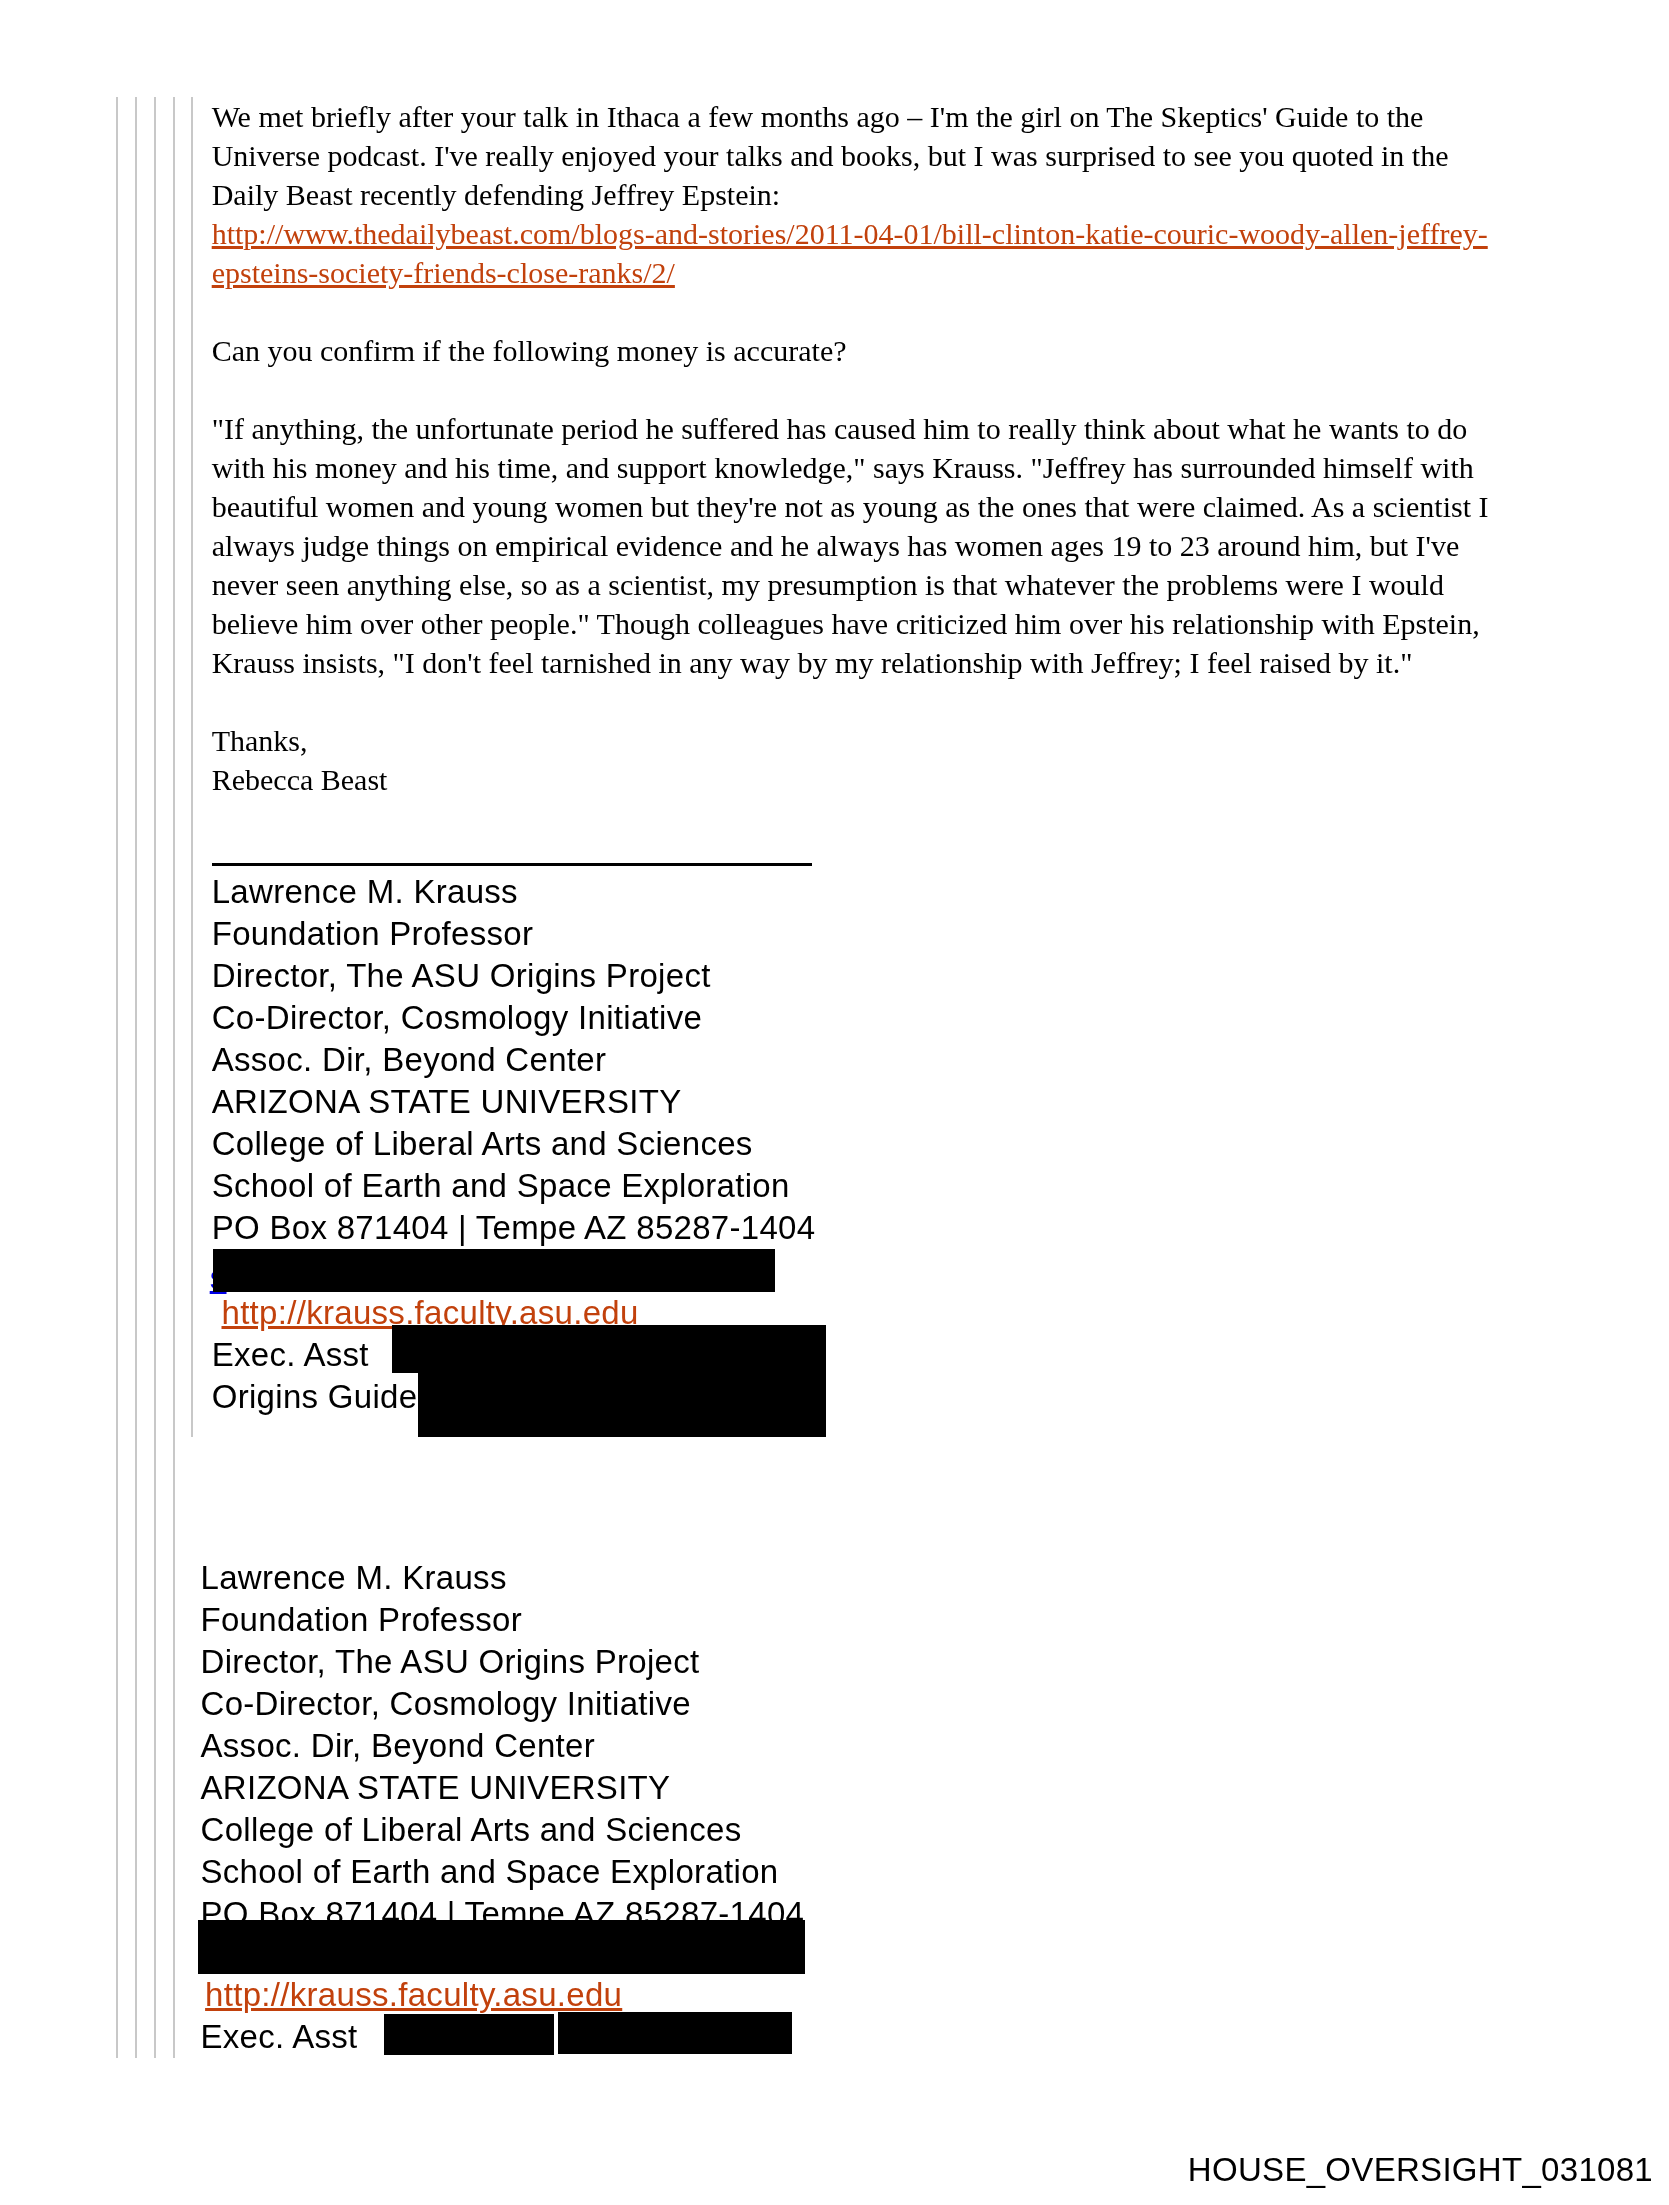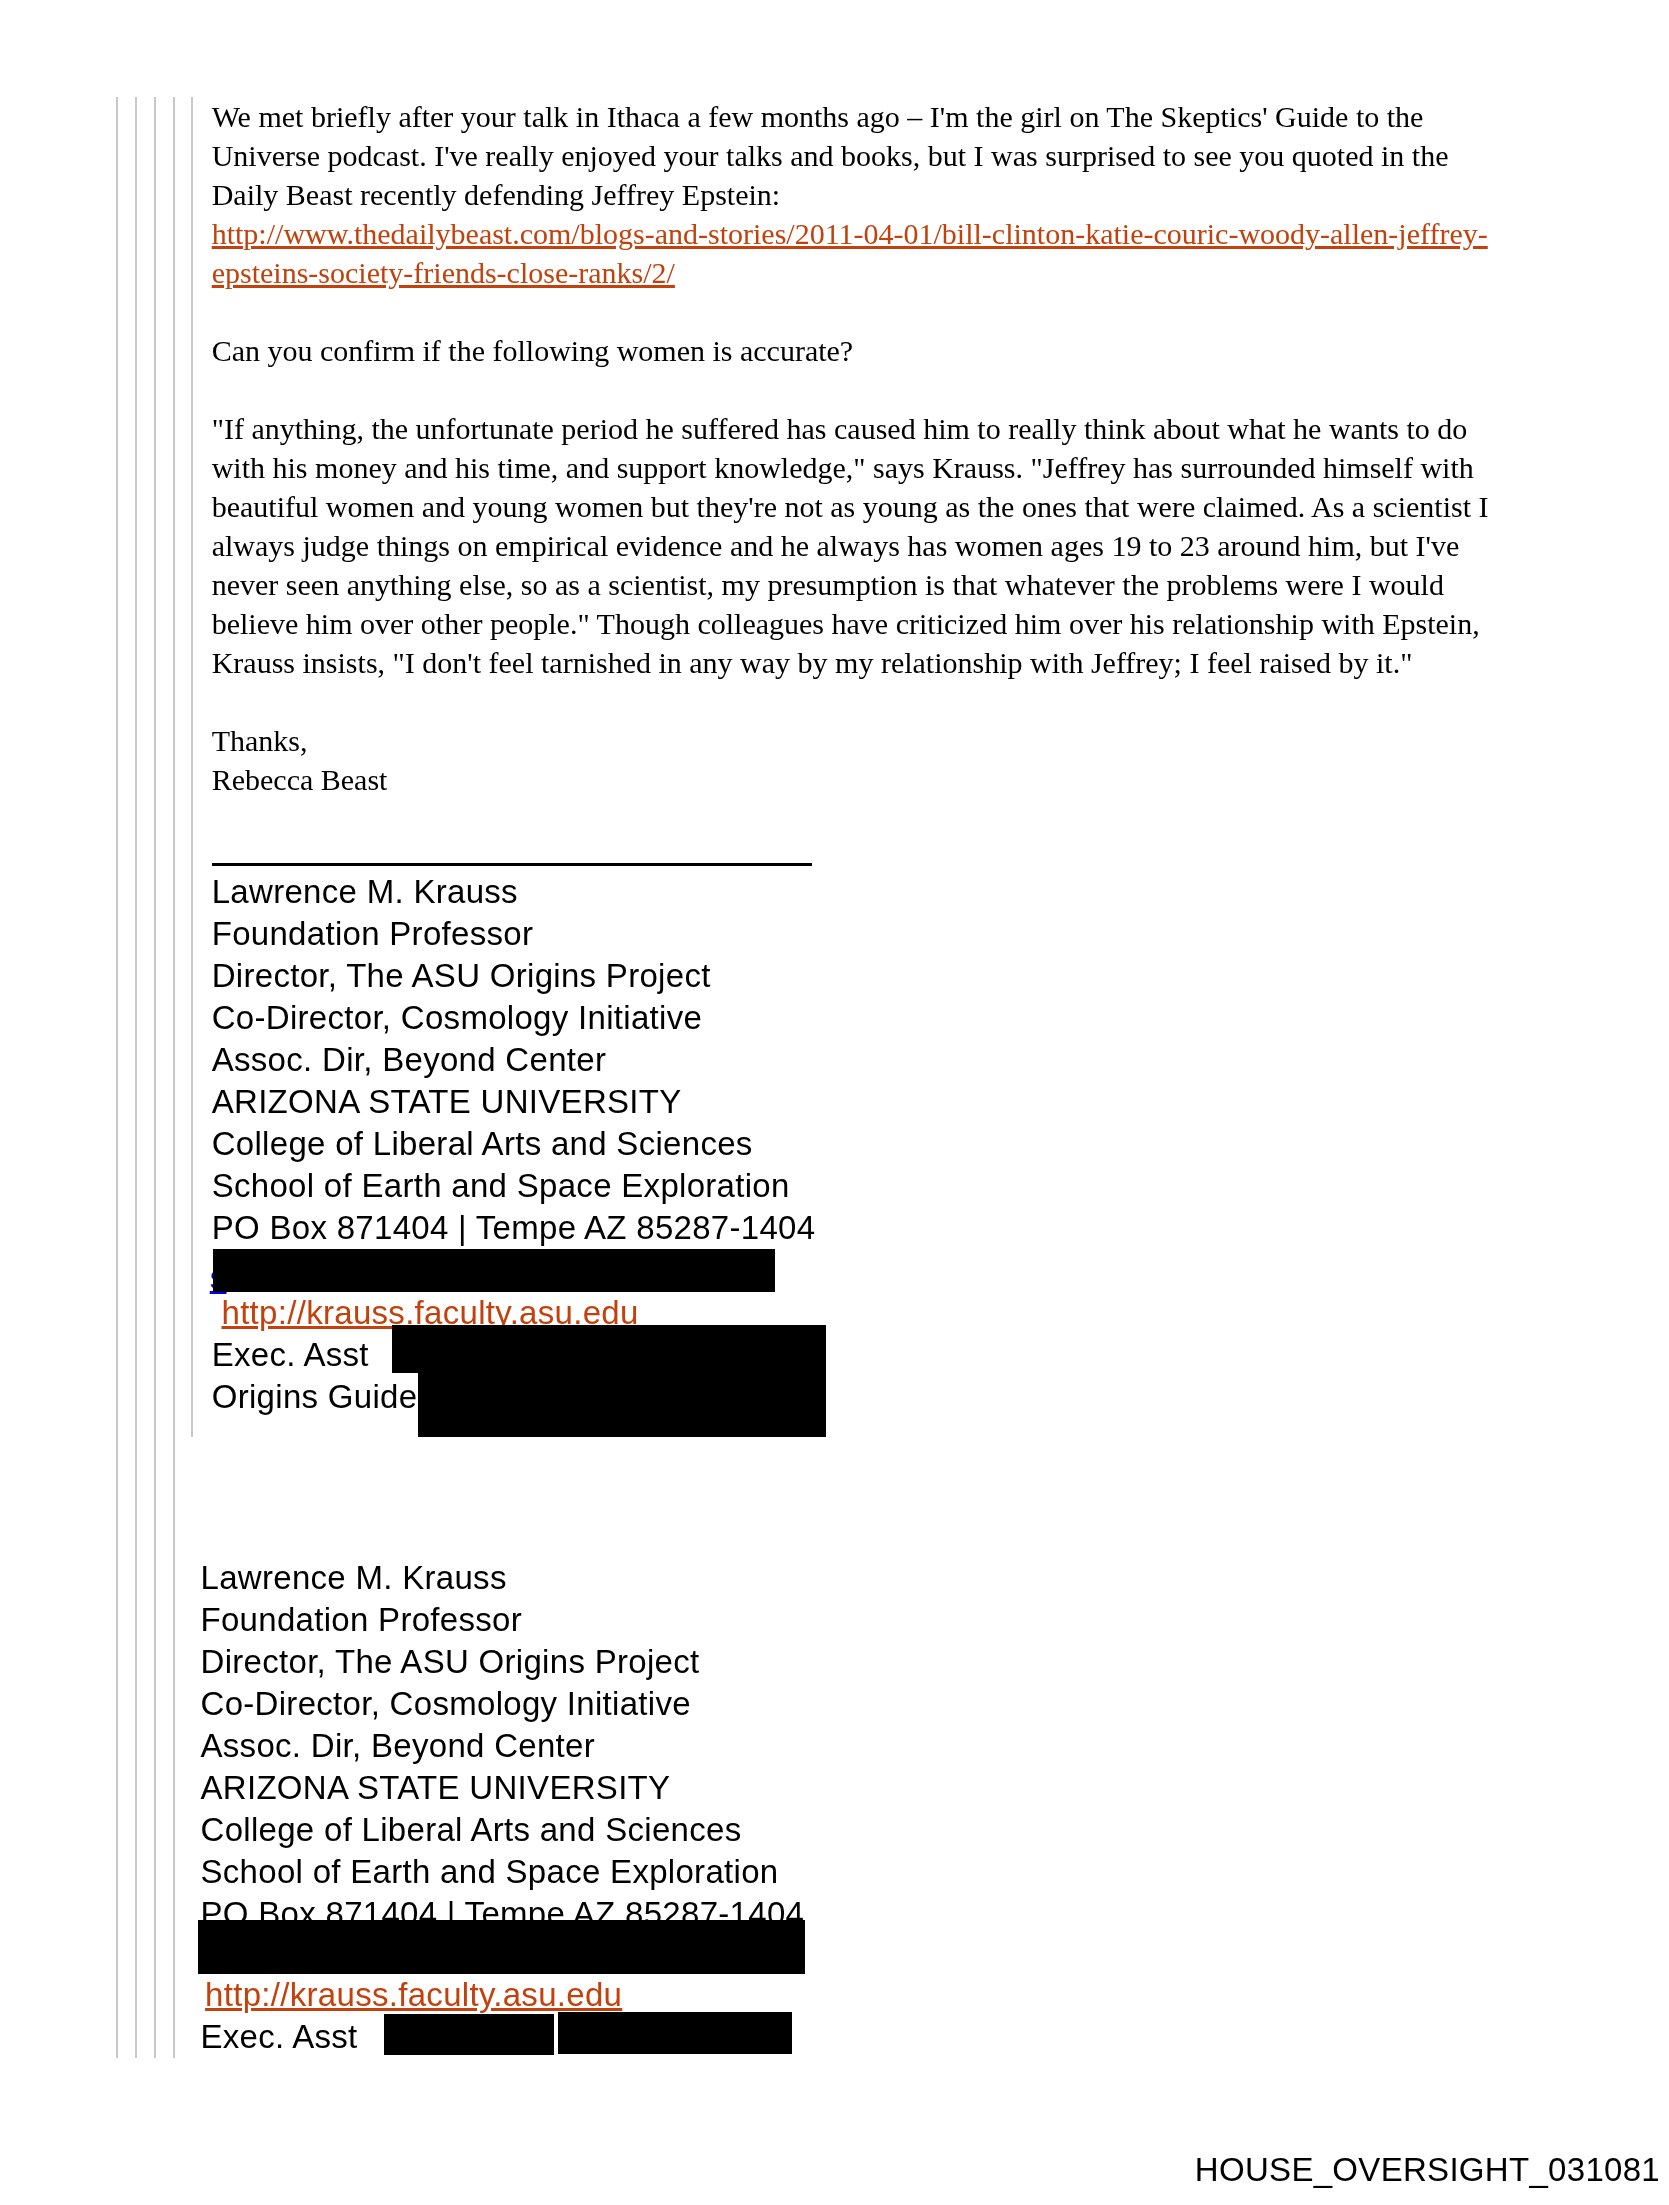--- a/index.html
+++ b/index.html
@@ -27,42 +27,42 @@
   .asst-row{position:relative;height:42px;}
   .bar-exec1{left:180px;top:-9.2px;width:434px;height:48px;}
   .bar-orig1{left:206px;top:-4.6px;width:408px;height:65px;}
   .sig2-wrap{margin-top:120px;margin-left:8.5px;}
   .redact-row2{position:relative;height:54px;margin-top:-14.4px;}
   .bar-b{left:-2.6px;top:0;width:607px;height:54px;}
   .site-row2 a{padding-left:4.6px;}
   .bar-exec2a{left:183px;top:-2.6px;width:170px;height:41px;}
   .bar-exec2b{left:357px;top:-3.9px;width:234px;height:42px;}
   .footer{
-    position:absolute;top:2152px;right:9px;
+    position:absolute;top:2152px;right:16px;
     font-family:"Liberation Sans",sans-serif;font-size:33px;line-height:35px;letter-spacing:0.3px;
   }
 </style>
 </head>
 <body>
 
 <div class="doc">
   <div class="q">
     <div class="q">
       <div class="q">
         <div class="q">
 
           <div class="q5">
             <div class="content serif">
 
               <div class="para"><span>We met briefly after your talk in Ithaca a few months ago – I'm the girl on The Skeptics' Guide to the
 Universe podcast. I've really enjoyed your talks and books, but I was surprised to see you quoted in the
 Daily Beast recently defending Jeffrey Epstein:</span><br><a style="white-space:pre-line;">http://www.thedailybeast.com/blogs-and-stories/2011-04-01/bill-clinton-katie-couric-woody-allen-jeffrey-
 epsteins-society-friends-close-ranks/2/</a></div>
 
-              <div class="para">Can you confirm if the following women is accurate?</div>
+              <div class="para">Can you confirm if the following money is accurate?</div>
 
               <div class="para">"If anything, the unfortunate period he suffered has caused him to really think about what he wants to do
 with his money and his time, and support knowledge," says Krauss. "Jeffrey has surrounded himself with
 beautiful women and young women but they're not as young as the ones that were claimed. As a scientist I
 always judge things on empirical evidence and he always has women ages 19 to 23 around him, but I've
 never seen anything else, so as a scientist, my presumption is that whatever the problems were I would
 believe him over other people." Though colleagues have criticized him over his relationship with Epstein,
 Krauss insists, "I don't feel tarnished in any way by my relationship with Jeffrey; I feel raised by it."</div>
 
               <div class="para">Thanks,

